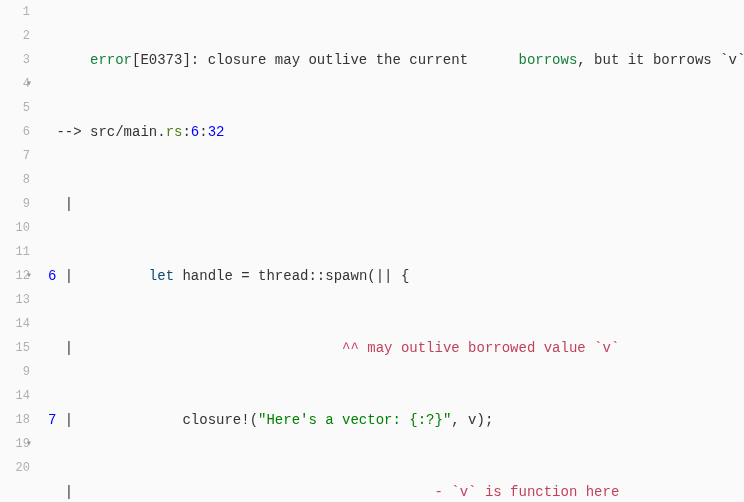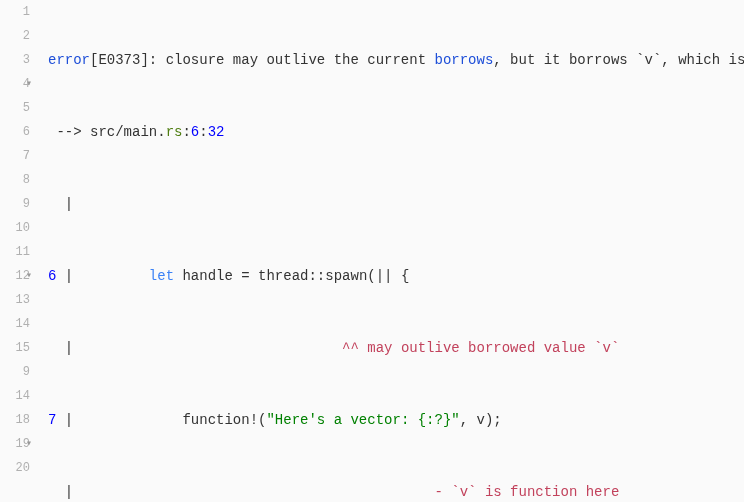--- a/index.html
+++ b/index.html
@@ -36,22 +36,22 @@
     font-size: 10px;
     line-height: 24px;
   }
   .code {
     flex: 1 1 auto;
     padding-left: 8px;
     white-space: pre;
     position: relative;
   }
   .code .cline { height: 24px; white-space: pre; }
-  .tok-err  { color: #1d4ed8; }  
-  .tok-kw   { color: #3b82f6; }  
+  .tok-err  { color: #15803d; margin-left: 42px; }  
+  .tok-kw   { color: #0c4a6e; }  
   .tok-num  { color: #0000ff; }  
   .tok-str  { color: #008000; }  
   .tok-type { color: #4d7c0f; }
   .tok-red  { color: #c2425c; }
 </style>
 </head>
 <body>
 
 <div class="editor">
   <div class="gutter" id="gutter">
@@ -75,21 +75,21 @@
       <div class="gline">18</div>
       <div class="gline">19<span class="fold">▾</span></div>
       <div class="gline">20</div>
     </div>
   <div class="code">
     <div class="cline"><span class="tok-err">error</span><span>[E0373]: closure may outlive the current </span><span class="tok-err">borrows</span><span>, but it borrows `v`, which is owned by the current </span></div>
     <div class="cline"><span> --&gt; src/main.</span><span class="tok-type">rs</span><span>:</span><span class="tok-num">6</span><span>:</span><span class="tok-num">32</span></div>
     <div class="cline"><span>  |</span></div>
     <div class="cline"><span class="tok-num">6</span><span> |         </span><span class="tok-kw">let</span><span> handle = thread::spawn(|| {</span></div>
     <div class="cline"><span>  |                                </span><span class="tok-red">^^</span><span class="tok-red"> may outlive borrowed value `v`</span></div>
-    <div class="cline"><span class="tok-num">7</span><span> |             function!(</span><span class="tok-str">"Here's a vector: {:?}"</span><span>, v);</span></div>
+    <div class="cline"><span class="tok-num">7</span><span> |             closure!(</span><span class="tok-str">"Here's a vector: {:?}"</span><span>, v);</span></div>
     <div class="cline"><span>  |                                           </span><span class="tok-red">-</span><span class="tok-red"> `v` is function here</span></div>
     
     
     
     
     
     
     
     
     

